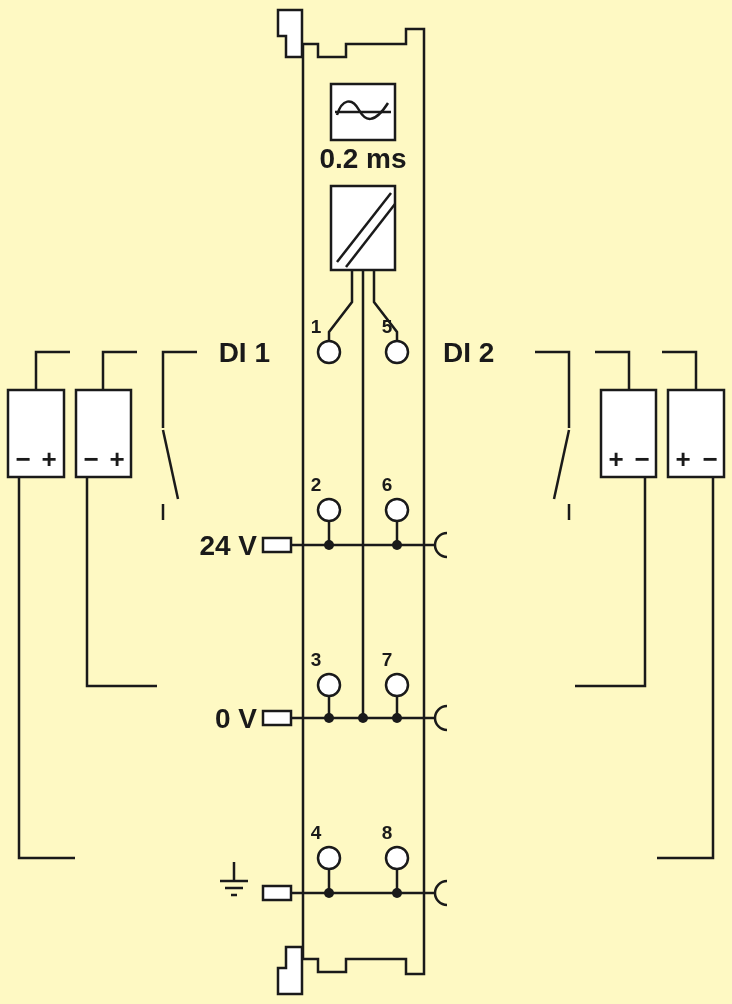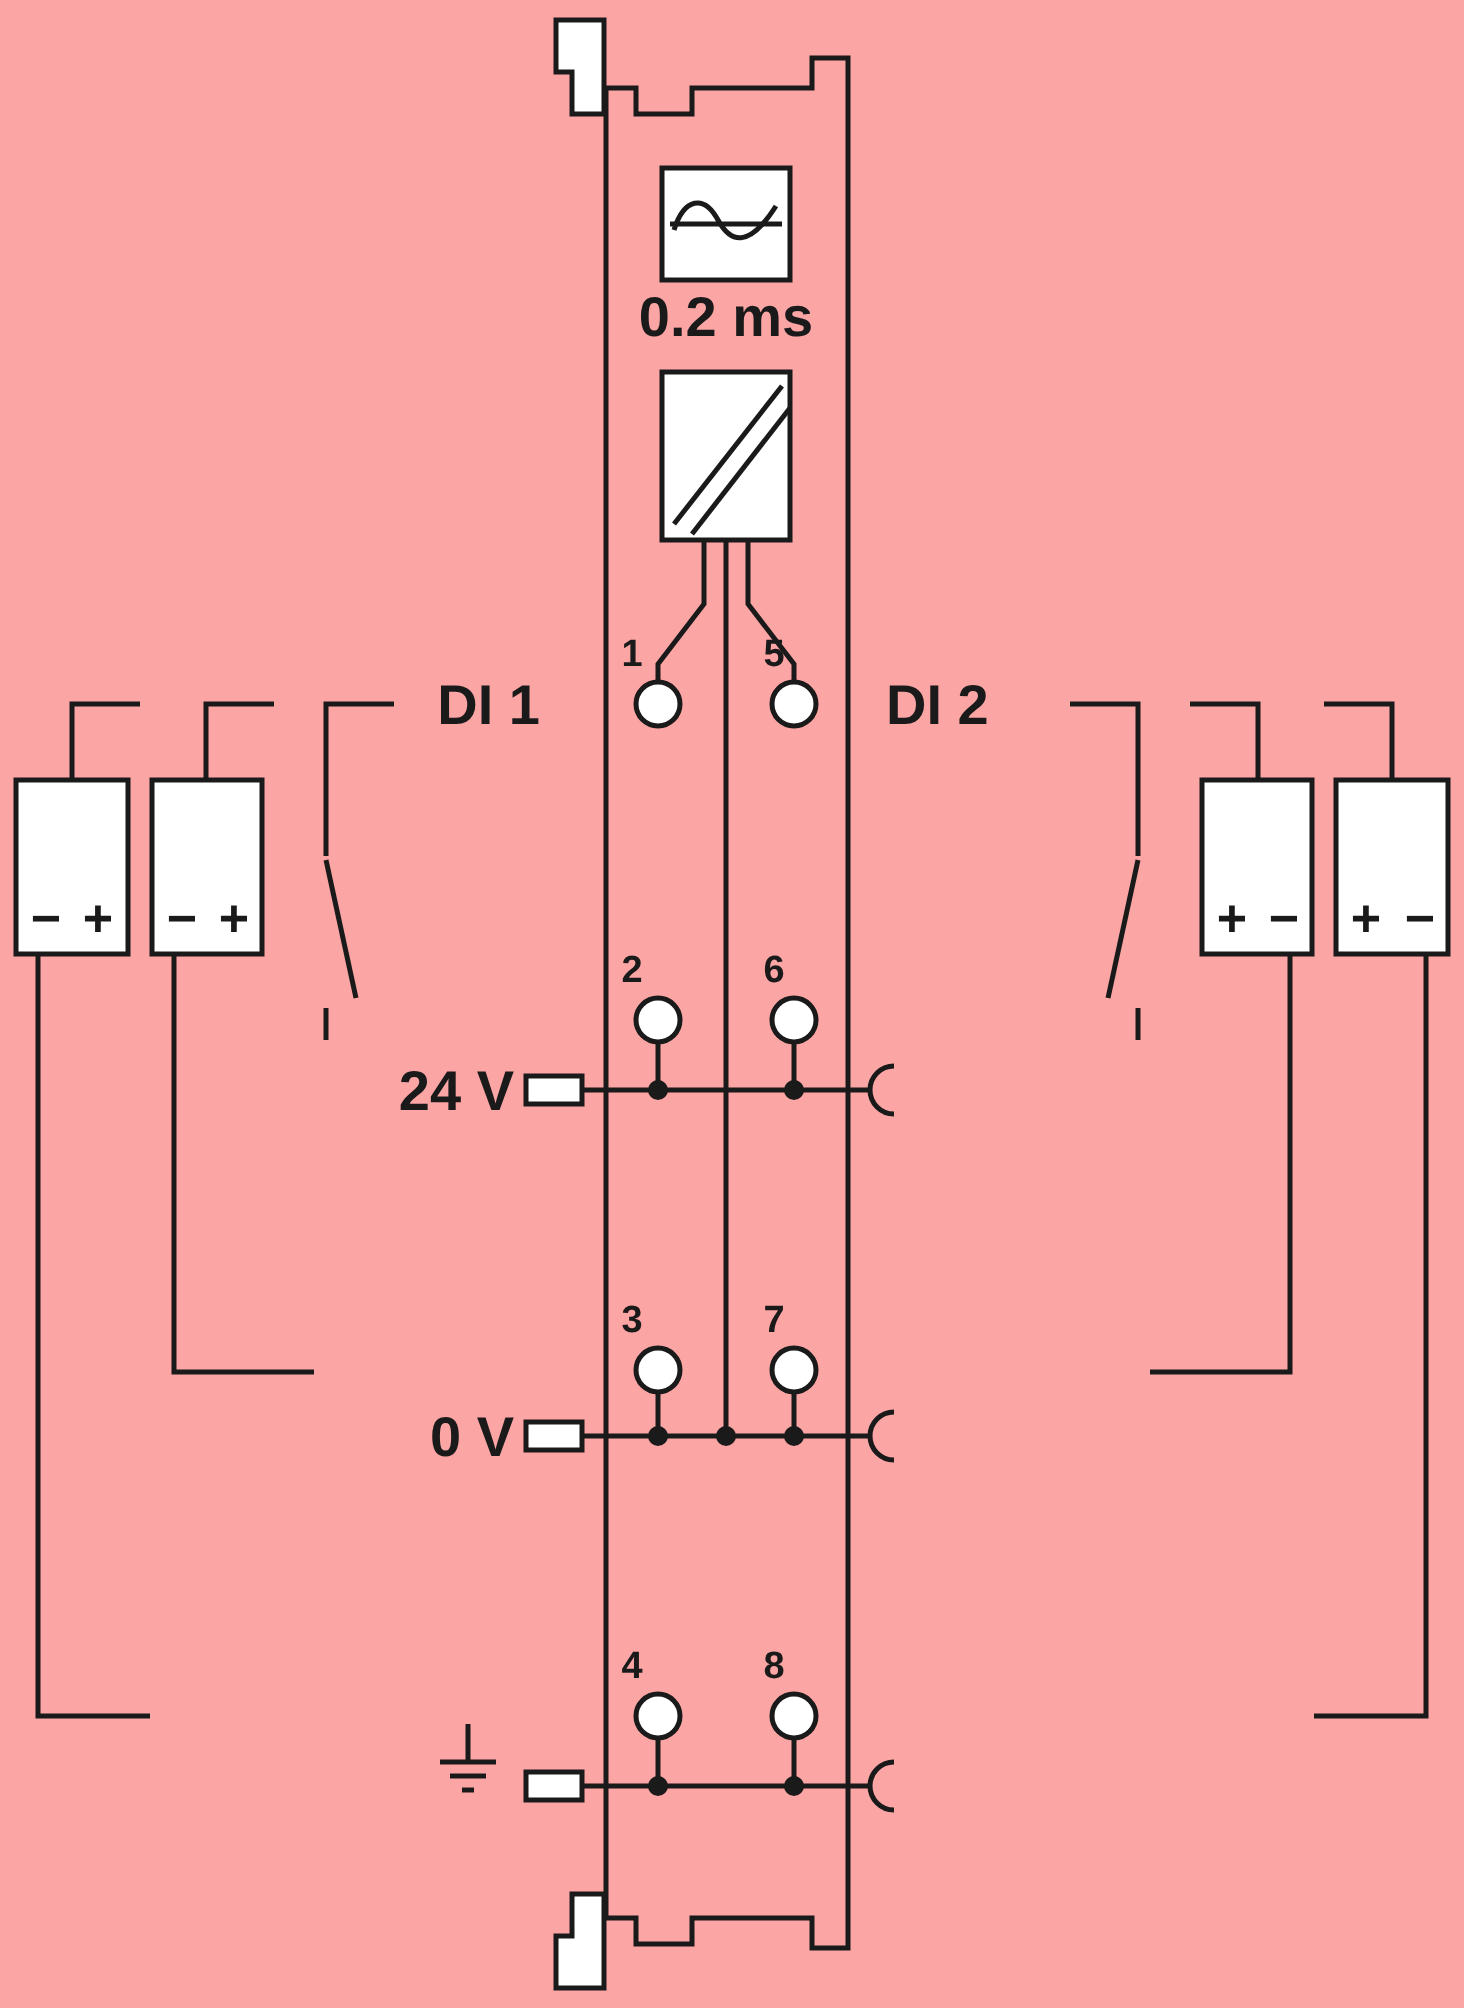--- a/index.html
+++ b/index.html
@@ -1,16 +1,16 @@
 <!DOCTYPE html>
 <html><head>
 <meta charset="utf-8">
 <style>
   html,body{margin:0;padding:0;background:#ffffff;}
-  .stage{position:relative;width:732px;height:1004px;background:#fca5a5;overflow:hidden;}
+  .stage{position:relative;width:732px;height:1004px;background:#fef9c3;overflow:hidden;}
   svg{display:block;}
   .ln{fill:none;stroke:#1a1a1a;stroke-width:2.5;}
   .outline{fill:none;stroke:#1a1a1a;stroke-width:2.5;}
   .whitebox{fill:#ffffff;stroke:#1a1a1a;stroke-width:2.5;}
   .pin{fill:#ffffff;stroke:#1a1a1a;stroke-width:2.5;}
   .dot{fill:#1a1a1a;stroke:none;}
   .lbl{font-family:"Liberation Sans","DejaVu Sans",sans-serif;font-weight:700;fill:#1a1a1a;}
   .s28{font-size:28px;}
   .s19{font-size:19px;}
   .s26{font-size:26px;}

